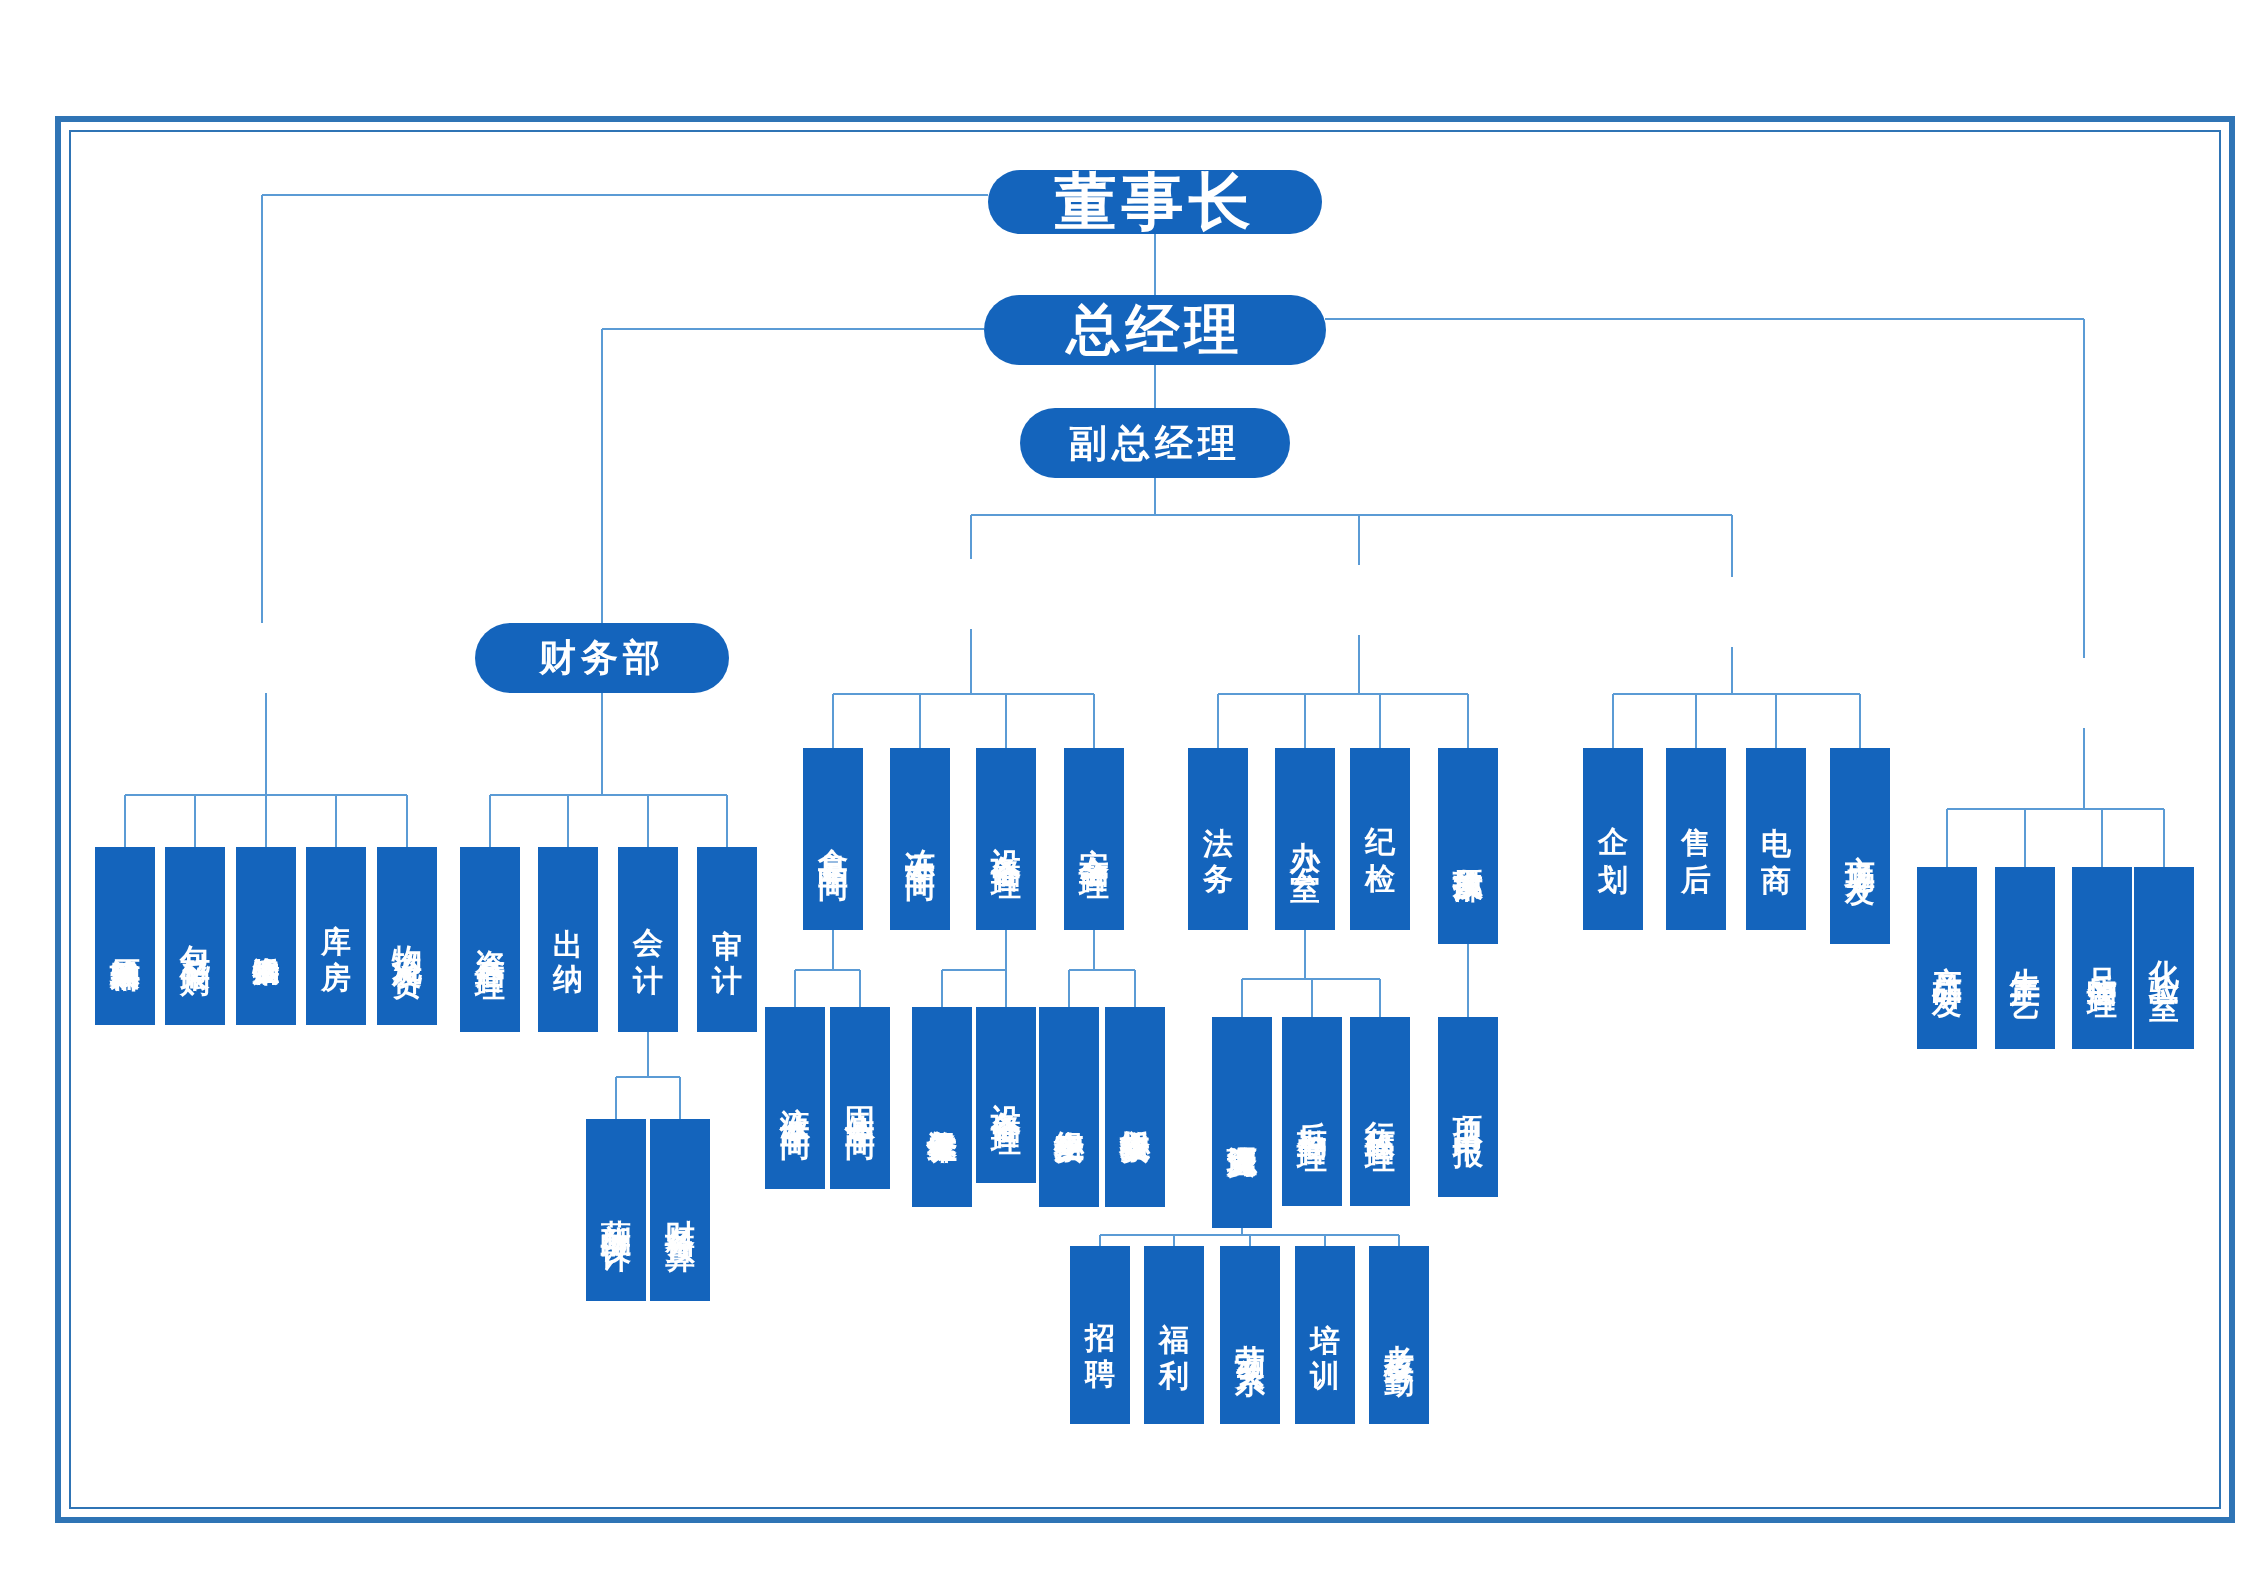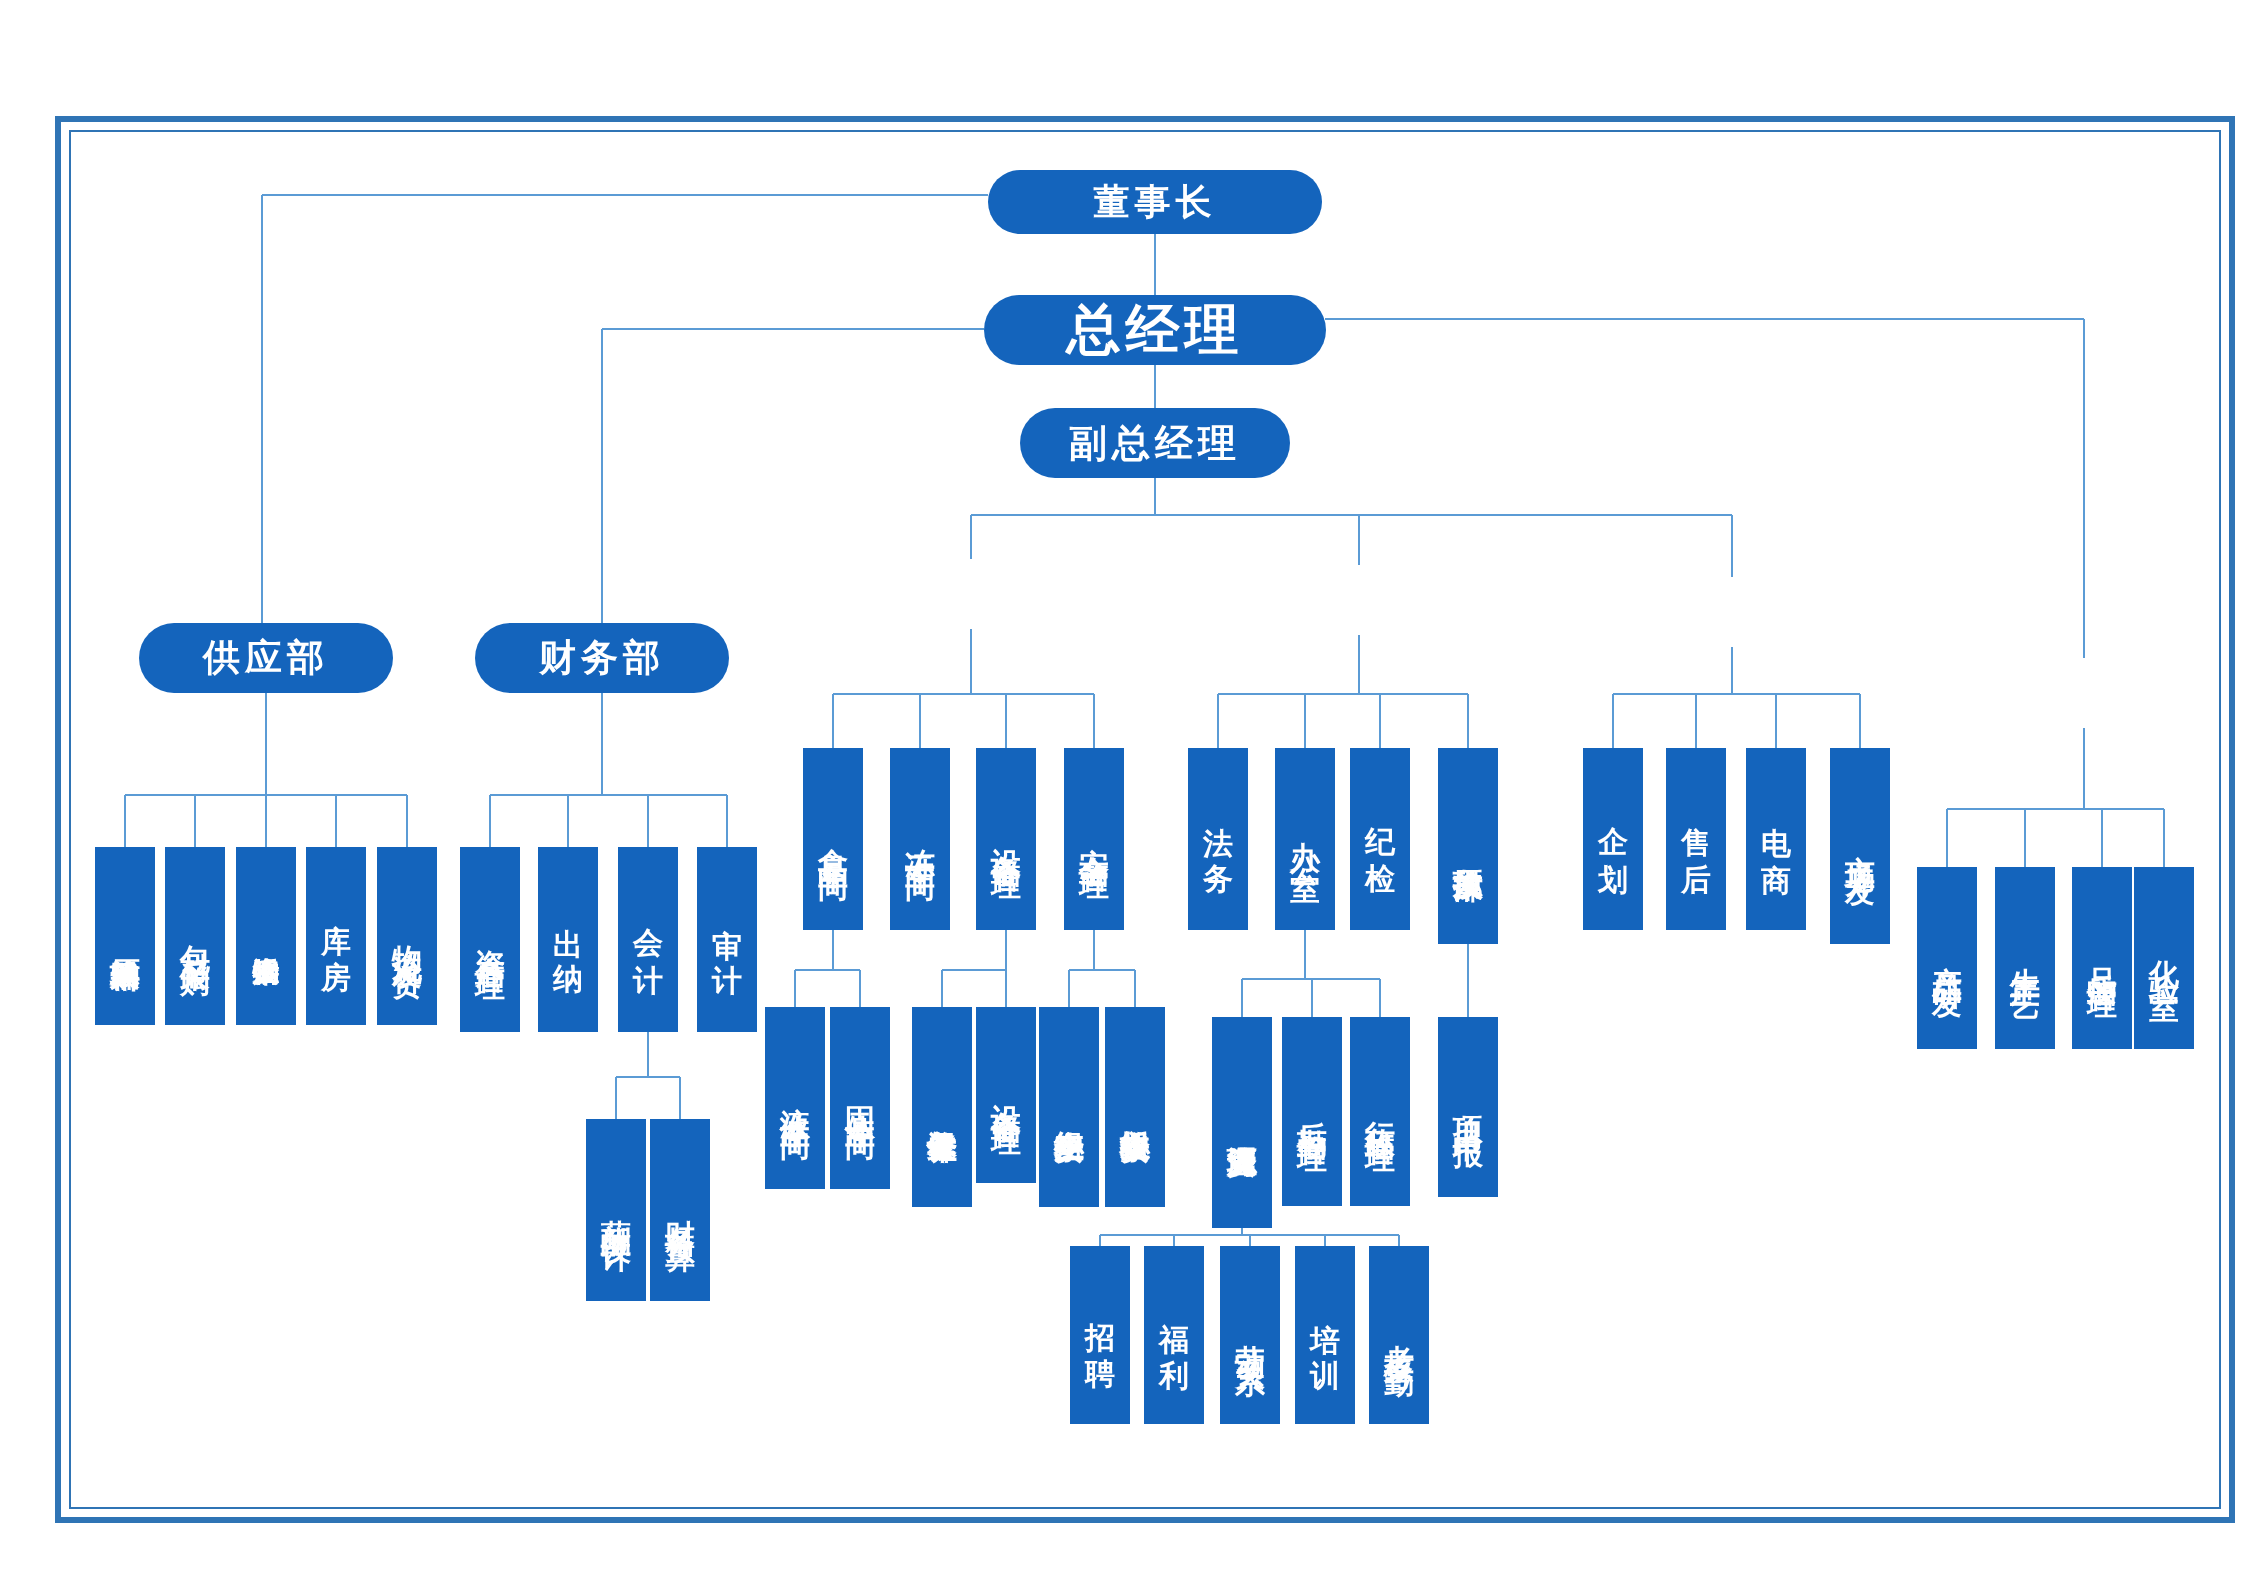--- a/index.html
+++ b/index.html
@@ -114,25 +114,24 @@
       <div class="ln" style="left: 1775px; top: 694px; width: 2px; height: 54px;"></div>
       <div class="ln" style="left: 1859px; top: 694px; width: 2px; height: 54px;"></div>
       <div class="ln" style="left: 2083px; top: 728px; width: 2px; height: 82px;"></div>
       <div class="ln" style="left: 1947px; top: 808px; width: 217px; height: 2px;"></div>
       <div class="ln" style="left: 1946px; top: 809px; width: 2px; height: 58px;"></div>
       <div class="ln" style="left: 2024px; top: 809px; width: 2px; height: 58px;"></div>
       <div class="ln" style="left: 2101px; top: 809px; width: 2px; height: 58px;"></div>
       <div class="ln" style="left: 2163px; top: 809px; width: 2px; height: 58px;"></div>
     </div>
 
-  <div class="pill" style="left:988px;top:170px;width:334px;height:64px;font-size:36px">董事长</div>
+  <div class="pill" style="left:988px;top:170px;width:334px;height:64px;font-size:62px">董事长</div>
   <div class="pill" style="left:984px;top:295px;width:342px;height:70px;font-size:54px">总经理</div>
   <div class="pill" style="left:1020px;top:408px;width:270px;height:70px;font-size:38px">副总经理</div>
 
-  <div class="pill" style="left:139px;top:623px;width:254px;height:70px;font-size:37px">供应部</div>
   <div class="pill" style="left:475px;top:623px;width:254px;height:70px;font-size:37px">财务部</div>
 
   <div class="vbox" style="left:95px;top:847px;height:178px">原辅料采购</div>
   <div class="vbox sp4" style="left:165px;top:847px;height:178px">包材采购</div>
   <div class="vbox sm" style="left:236px;top:847px;height:178px">生活物资采购</div>
   <div class="vbox sp2" style="left:306px;top:847px;height:178px">库房</div>
   <div class="vbox sp4" style="left:377px;top:847px;height:178px">物流发货</div>
 
   <div class="vbox sp4" style="left:460px;top:847px;height:185px">资产管理</div>
   <div class="vbox sp2" style="left:538px;top:847px;height:185px">出纳</div>

